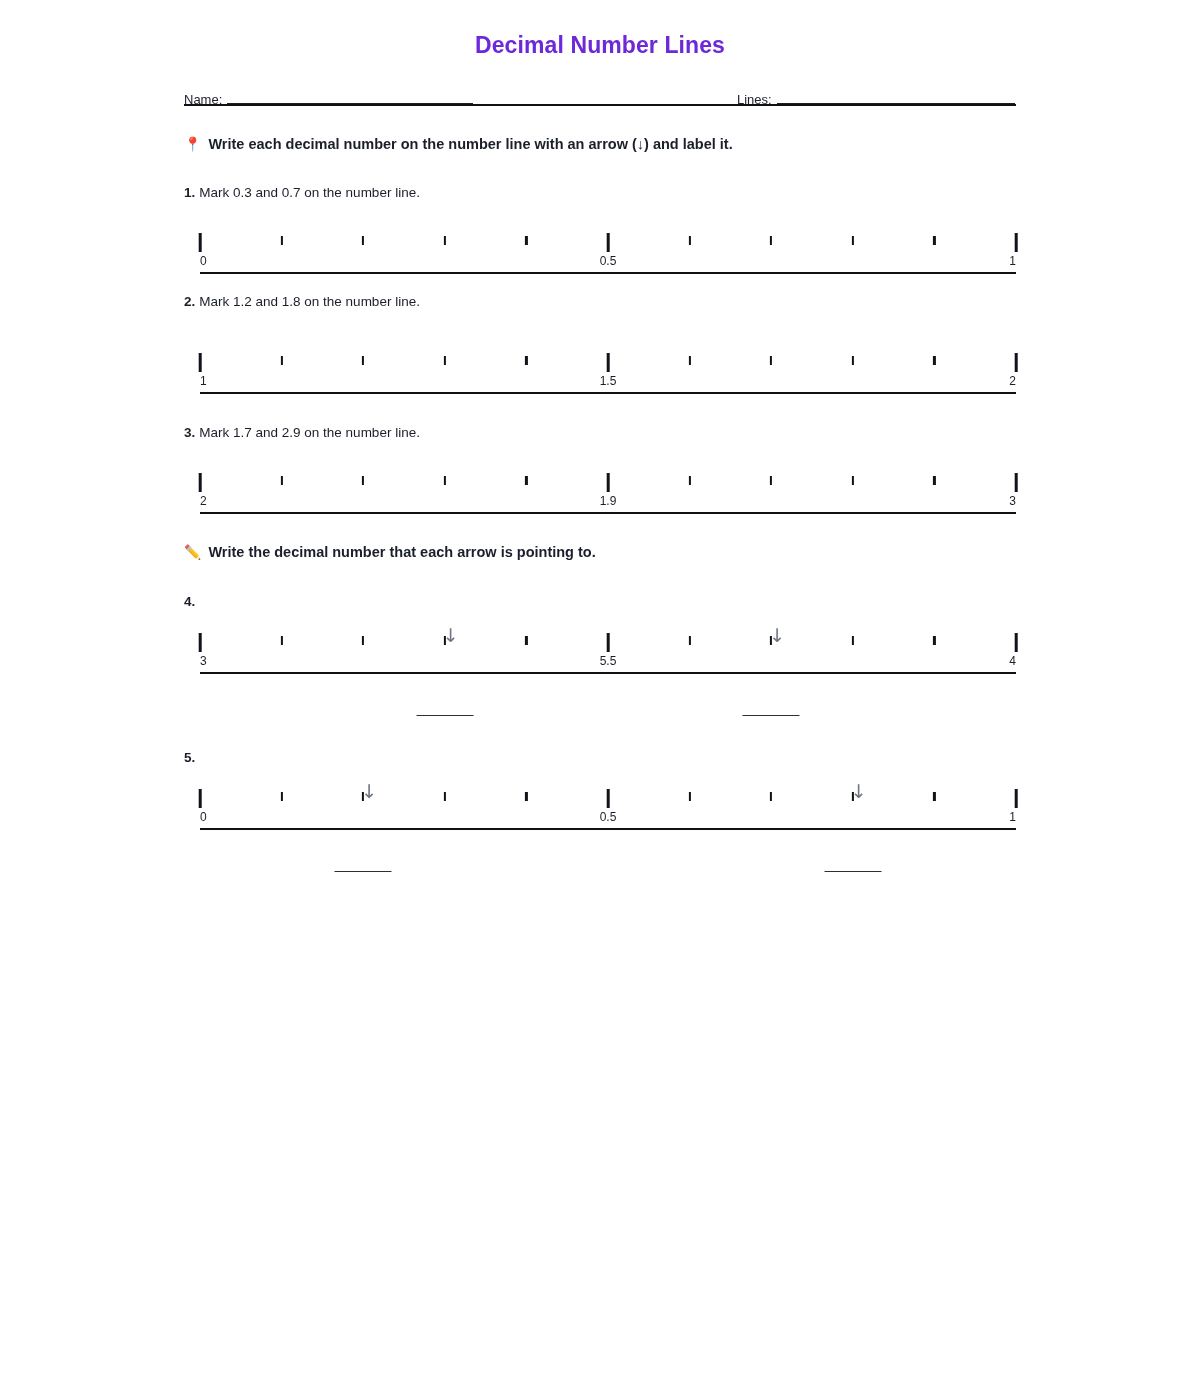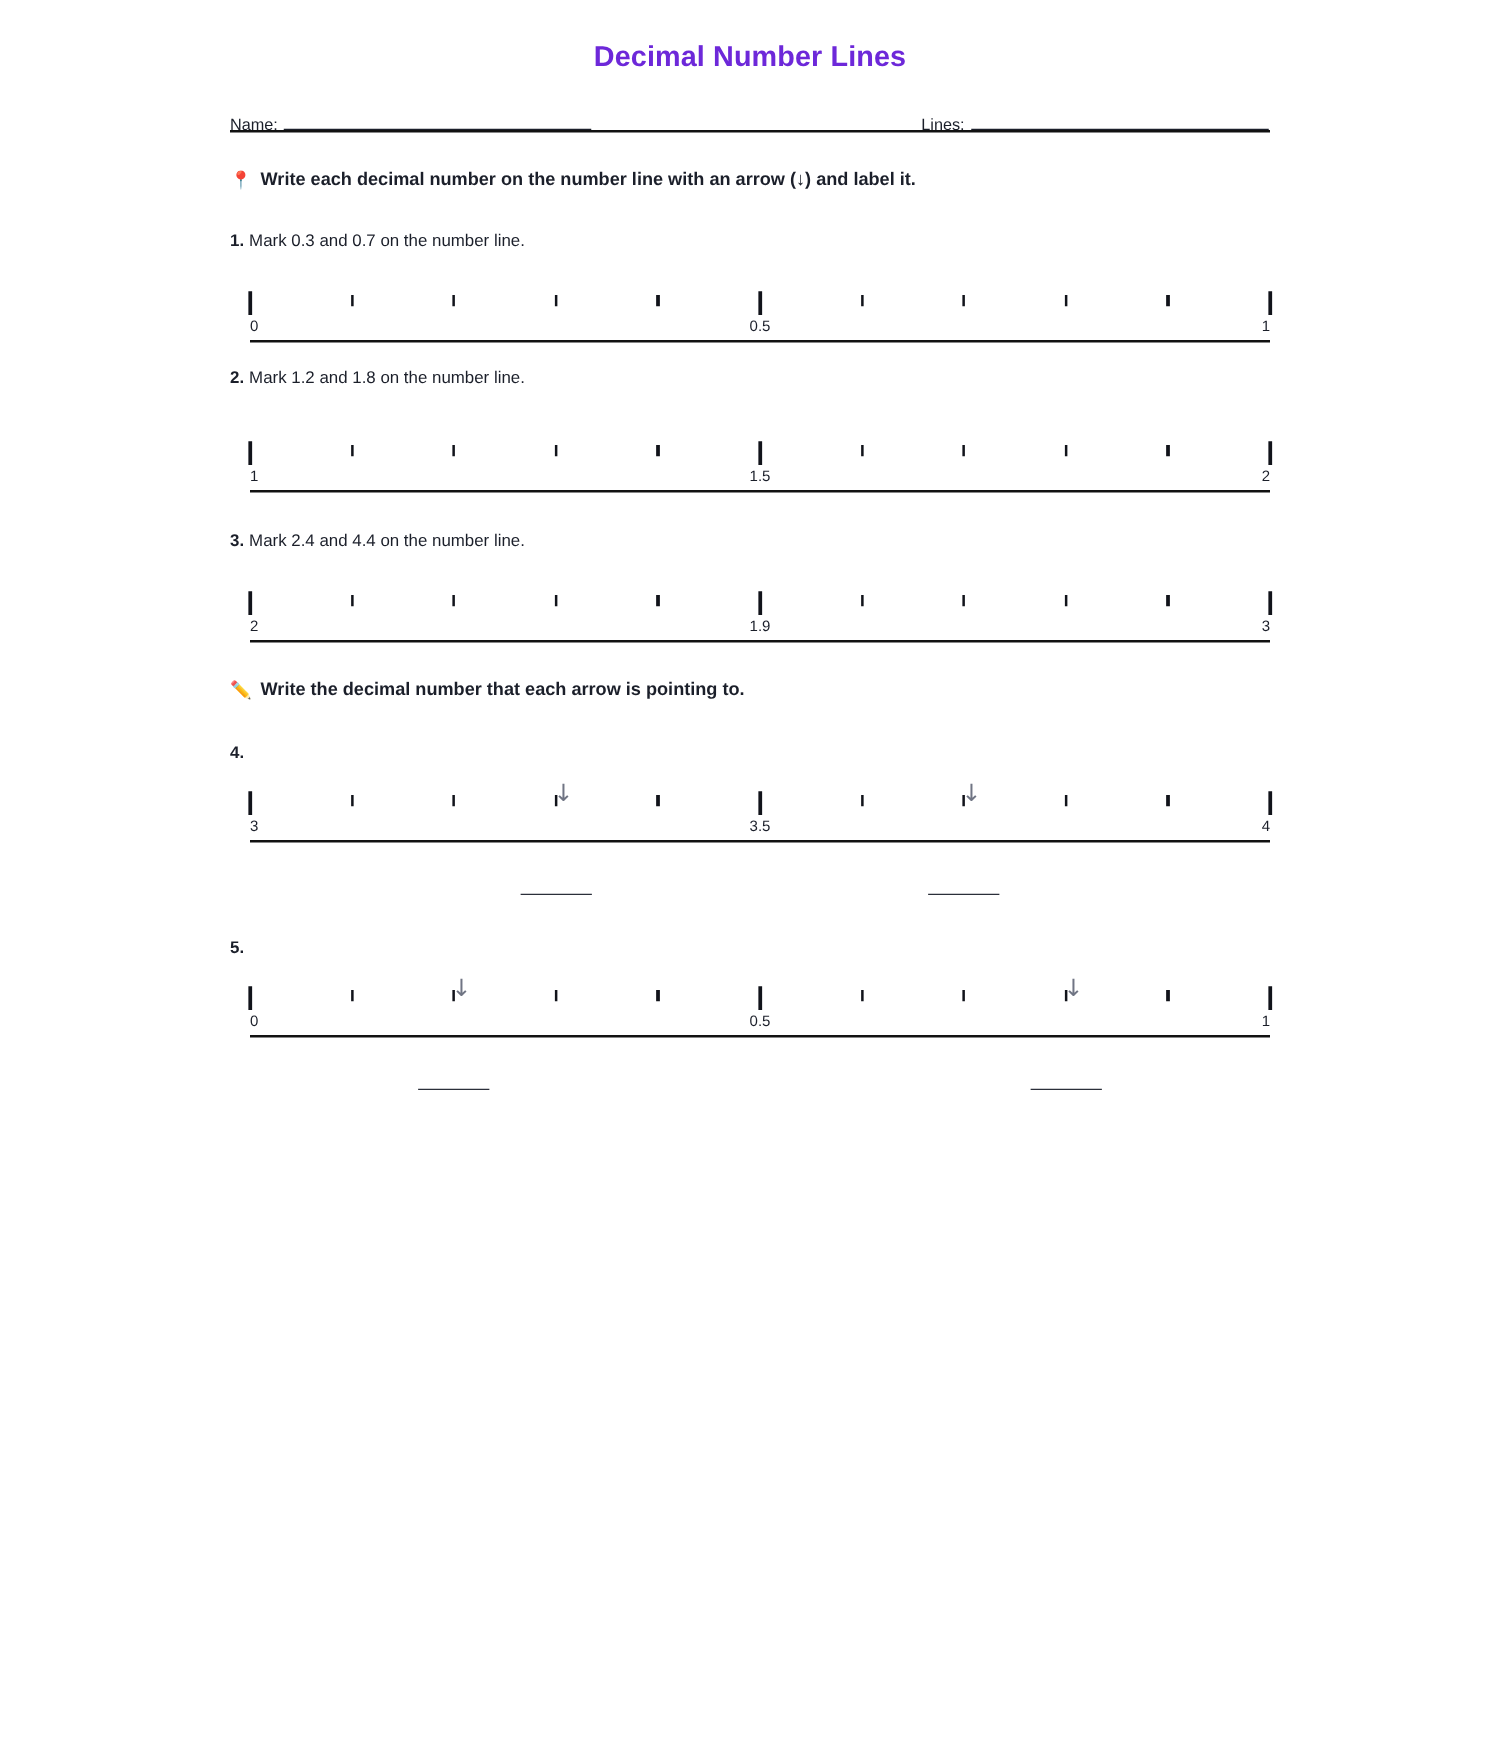--- a/index.html
+++ b/index.html
@@ -256,21 +256,21 @@
           <div class="tick minor" style="left: 734.4px;"></div>
           <div class="tick major" style="left: 816px;"></div>
         </div>
         <div class="nl-labels">
           <div class="nl-label edge-left" style="left: 0px;">1</div>
           <div class="nl-label" style="left: 408px;">1.5</div>
           <div class="nl-label edge-right" style="left: 816px;">2</div>
         </div>
         <div class="nl-axis"></div>
       </div>
-      <div class="q-prompt" style="top: 425px;"><span class="q-num">3.</span><span>Mark 2.4 and 4.4 on the number line.</span></div>
+      <div class="q-prompt" style="top: 425px;"><span class="q-num">3.</span><span>Mark 1.7 and 2.9 on the number line.</span></div>
       <div class="numline" style="top: 472px;">
         <div class="nl-ticks">
           <div class="tick major" style="left: 0px;"></div>
           <div class="tick minor" style="left: 81.6px;"></div>
           <div class="tick minor" style="left: 163.2px;"></div>
           <div class="tick minor" style="left: 244.8px;"></div>
           <div class="tick minor" style="left: 326.4px;"></div>
           <div class="tick major" style="left: 408px;"></div>
           <div class="tick minor" style="left: 489.6px;"></div>
           <div class="tick minor" style="left: 571.2px;"></div>
@@ -299,21 +299,21 @@
           <div class="tick minor" style="left: 652.8px;"></div>
           <div class="tick minor" style="left: 734.4px;"></div>
           <div class="tick major" style="left: 816px;"></div>
         </div>
         <div class="nl-arrows">
           <div class="arrow" style="left: 244.8px;">↓</div>
           <div class="arrow" style="left: 571.2px;">↓</div>
         </div>
         <div class="nl-labels">
           <div class="nl-label edge-left" style="left: 0px;">3</div>
-          <div class="nl-label" style="left: 408px;">3.5</div>
+          <div class="nl-label" style="left: 408px;">5.5</div>
           <div class="nl-label edge-right" style="left: 816px;">4</div>
         </div>
         <div class="nl-axis"></div>
       </div>
       <div class="blank-row" style="top: 715px;">
         <div class="blank" style="left: 244.8px;"></div>
         <div class="blank" style="left: 571.2px;"></div>
       </div>
       <div class="q-prompt" style="top: 750px;"><span class="q-num">5.</span><span></span></div>
       <div class="numline" style="top: 788px;">

